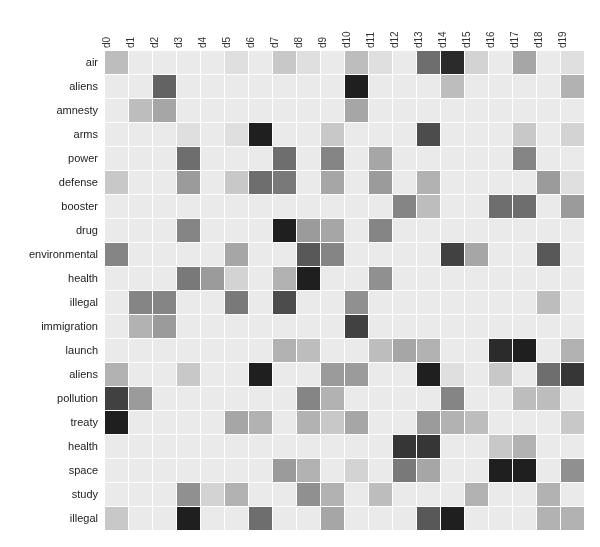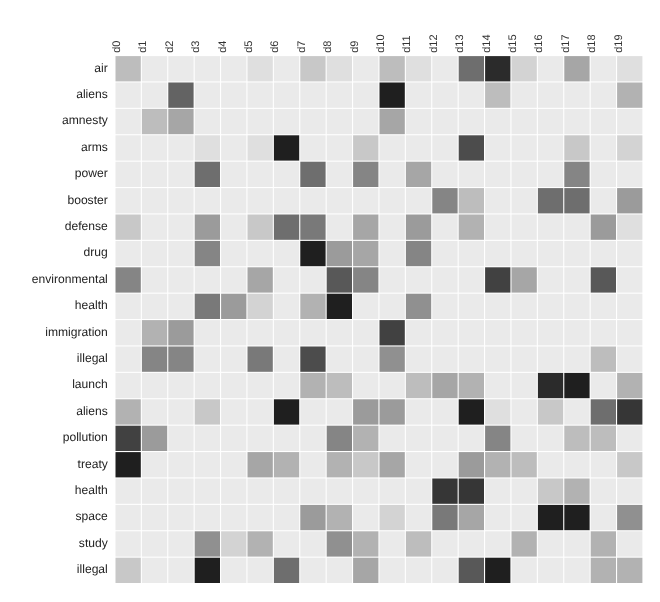--- a/index.html
+++ b/index.html
@@ -227,20 +227,43 @@
         <div class="cell" style="background: rgb(234, 234, 234);"></div>
         <div class="cell" style="background: rgb(234, 234, 234);"></div>
         <div class="cell" style="background: rgb(234, 234, 234);"></div>
         <div class="cell" style="background: rgb(234, 234, 234);"></div>
         <div class="cell" style="background: rgb(234, 234, 234);"></div>
         <div class="cell" style="background: rgb(133, 133, 133);"></div>
         <div class="cell" style="background: rgb(234, 234, 234);"></div>
         <div class="cell" style="background: rgb(234, 234, 234);"></div>
       </div>
       <div class="row">
+        <div class="row-label">defense</div>
+        <div class="cell" style="background: rgb(200, 200, 200);"></div>
+        <div class="cell" style="background: rgb(234, 234, 234);"></div>
+        <div class="cell" style="background: rgb(234, 234, 234);"></div>
+        <div class="cell" style="background: rgb(155, 155, 155);"></div>
+        <div class="cell" style="background: rgb(234, 234, 234);"></div>
+        <div class="cell" style="background: rgb(200, 200, 200);"></div>
+        <div class="cell" style="background: rgb(110, 110, 110);"></div>
+        <div class="cell" style="background: rgb(121, 121, 121);"></div>
+        <div class="cell" style="background: rgb(234, 234, 234);"></div>
+        <div class="cell" style="background: rgb(166, 166, 166);"></div>
+        <div class="cell" style="background: rgb(234, 234, 234);"></div>
+        <div class="cell" style="background: rgb(155, 155, 155);"></div>
+        <div class="cell" style="background: rgb(234, 234, 234);"></div>
+        <div class="cell" style="background: rgb(178, 178, 178);"></div>
+        <div class="cell" style="background: rgb(234, 234, 234);"></div>
+        <div class="cell" style="background: rgb(234, 234, 234);"></div>
+        <div class="cell" style="background: rgb(234, 234, 234);"></div>
+        <div class="cell" style="background: rgb(234, 234, 234);"></div>
+        <div class="cell" style="background: rgb(155, 155, 155);"></div>
+        <div class="cell" style="background: rgb(223, 223, 223);"></div>
+      </div>
+      <div class="row">
         <div class="row-label">booster</div>
         <div class="cell" style="background: rgb(234, 234, 234);"></div>
         <div class="cell" style="background: rgb(234, 234, 234);"></div>
         <div class="cell" style="background: rgb(234, 234, 234);"></div>
         <div class="cell" style="background: rgb(234, 234, 234);"></div>
         <div class="cell" style="background: rgb(234, 234, 234);"></div>
         <div class="cell" style="background: rgb(234, 234, 234);"></div>
         <div class="cell" style="background: rgb(234, 234, 234);"></div>
         <div class="cell" style="background: rgb(234, 234, 234);"></div>
         <div class="cell" style="background: rgb(234, 234, 234);"></div>
@@ -250,155 +273,132 @@
         <div class="cell" style="background: rgb(133, 133, 133);"></div>
         <div class="cell" style="background: rgb(189, 189, 189);"></div>
         <div class="cell" style="background: rgb(234, 234, 234);"></div>
         <div class="cell" style="background: rgb(234, 234, 234);"></div>
         <div class="cell" style="background: rgb(110, 110, 110);"></div>
         <div class="cell" style="background: rgb(110, 110, 110);"></div>
         <div class="cell" style="background: rgb(234, 234, 234);"></div>
         <div class="cell" style="background: rgb(155, 155, 155);"></div>
       </div>
       <div class="row">
-        <div class="row-label">defense</div>
-        <div class="cell" style="background: rgb(200, 200, 200);"></div>
-        <div class="cell" style="background: rgb(234, 234, 234);"></div>
-        <div class="cell" style="background: rgb(234, 234, 234);"></div>
-        <div class="cell" style="background: rgb(155, 155, 155);"></div>
-        <div class="cell" style="background: rgb(234, 234, 234);"></div>
-        <div class="cell" style="background: rgb(200, 200, 200);"></div>
-        <div class="cell" style="background: rgb(110, 110, 110);"></div>
+        <div class="row-label">drug</div>
+        <div class="cell" style="background: rgb(234, 234, 234);"></div>
+        <div class="cell" style="background: rgb(234, 234, 234);"></div>
+        <div class="cell" style="background: rgb(234, 234, 234);"></div>
+        <div class="cell" style="background: rgb(133, 133, 133);"></div>
+        <div class="cell" style="background: rgb(234, 234, 234);"></div>
+        <div class="cell" style="background: rgb(234, 234, 234);"></div>
+        <div class="cell" style="background: rgb(234, 234, 234);"></div>
+        <div class="cell" style="background: rgb(31, 31, 31);"></div>
+        <div class="cell" style="background: rgb(155, 155, 155);"></div>
+        <div class="cell" style="background: rgb(166, 166, 166);"></div>
+        <div class="cell" style="background: rgb(234, 234, 234);"></div>
+        <div class="cell" style="background: rgb(133, 133, 133);"></div>
+        <div class="cell" style="background: rgb(234, 234, 234);"></div>
+        <div class="cell" style="background: rgb(234, 234, 234);"></div>
+        <div class="cell" style="background: rgb(234, 234, 234);"></div>
+        <div class="cell" style="background: rgb(234, 234, 234);"></div>
+        <div class="cell" style="background: rgb(234, 234, 234);"></div>
+        <div class="cell" style="background: rgb(234, 234, 234);"></div>
+        <div class="cell" style="background: rgb(234, 234, 234);"></div>
+        <div class="cell" style="background: rgb(234, 234, 234);"></div>
+      </div>
+      <div class="row">
+        <div class="row-label">environmental</div>
+        <div class="cell" style="background: rgb(133, 133, 133);"></div>
+        <div class="cell" style="background: rgb(234, 234, 234);"></div>
+        <div class="cell" style="background: rgb(234, 234, 234);"></div>
+        <div class="cell" style="background: rgb(234, 234, 234);"></div>
+        <div class="cell" style="background: rgb(234, 234, 234);"></div>
+        <div class="cell" style="background: rgb(166, 166, 166);"></div>
+        <div class="cell" style="background: rgb(234, 234, 234);"></div>
+        <div class="cell" style="background: rgb(234, 234, 234);"></div>
+        <div class="cell" style="background: rgb(88, 88, 88);"></div>
+        <div class="cell" style="background: rgb(133, 133, 133);"></div>
+        <div class="cell" style="background: rgb(234, 234, 234);"></div>
+        <div class="cell" style="background: rgb(234, 234, 234);"></div>
+        <div class="cell" style="background: rgb(234, 234, 234);"></div>
+        <div class="cell" style="background: rgb(234, 234, 234);"></div>
+        <div class="cell" style="background: rgb(65, 65, 65);"></div>
+        <div class="cell" style="background: rgb(166, 166, 166);"></div>
+        <div class="cell" style="background: rgb(234, 234, 234);"></div>
+        <div class="cell" style="background: rgb(234, 234, 234);"></div>
+        <div class="cell" style="background: rgb(88, 88, 88);"></div>
+        <div class="cell" style="background: rgb(234, 234, 234);"></div>
+      </div>
+      <div class="row">
+        <div class="row-label">health</div>
+        <div class="cell" style="background: rgb(234, 234, 234);"></div>
+        <div class="cell" style="background: rgb(234, 234, 234);"></div>
+        <div class="cell" style="background: rgb(234, 234, 234);"></div>
         <div class="cell" style="background: rgb(121, 121, 121);"></div>
-        <div class="cell" style="background: rgb(234, 234, 234);"></div>
-        <div class="cell" style="background: rgb(166, 166, 166);"></div>
-        <div class="cell" style="background: rgb(234, 234, 234);"></div>
-        <div class="cell" style="background: rgb(155, 155, 155);"></div>
-        <div class="cell" style="background: rgb(234, 234, 234);"></div>
-        <div class="cell" style="background: rgb(178, 178, 178);"></div>
-        <div class="cell" style="background: rgb(234, 234, 234);"></div>
-        <div class="cell" style="background: rgb(234, 234, 234);"></div>
-        <div class="cell" style="background: rgb(234, 234, 234);"></div>
-        <div class="cell" style="background: rgb(234, 234, 234);"></div>
-        <div class="cell" style="background: rgb(155, 155, 155);"></div>
-        <div class="cell" style="background: rgb(223, 223, 223);"></div>
-      </div>
-      <div class="row">
-        <div class="row-label">drug</div>
-        <div class="cell" style="background: rgb(234, 234, 234);"></div>
-        <div class="cell" style="background: rgb(234, 234, 234);"></div>
-        <div class="cell" style="background: rgb(234, 234, 234);"></div>
-        <div class="cell" style="background: rgb(133, 133, 133);"></div>
-        <div class="cell" style="background: rgb(234, 234, 234);"></div>
-        <div class="cell" style="background: rgb(234, 234, 234);"></div>
-        <div class="cell" style="background: rgb(234, 234, 234);"></div>
-        <div class="cell" style="background: rgb(31, 31, 31);"></div>
-        <div class="cell" style="background: rgb(155, 155, 155);"></div>
-        <div class="cell" style="background: rgb(166, 166, 166);"></div>
-        <div class="cell" style="background: rgb(234, 234, 234);"></div>
-        <div class="cell" style="background: rgb(133, 133, 133);"></div>
-        <div class="cell" style="background: rgb(234, 234, 234);"></div>
-        <div class="cell" style="background: rgb(234, 234, 234);"></div>
-        <div class="cell" style="background: rgb(234, 234, 234);"></div>
-        <div class="cell" style="background: rgb(234, 234, 234);"></div>
-        <div class="cell" style="background: rgb(234, 234, 234);"></div>
-        <div class="cell" style="background: rgb(234, 234, 234);"></div>
-        <div class="cell" style="background: rgb(234, 234, 234);"></div>
-        <div class="cell" style="background: rgb(234, 234, 234);"></div>
-      </div>
-      <div class="row">
-        <div class="row-label">environmental</div>
-        <div class="cell" style="background: rgb(133, 133, 133);"></div>
-        <div class="cell" style="background: rgb(234, 234, 234);"></div>
-        <div class="cell" style="background: rgb(234, 234, 234);"></div>
-        <div class="cell" style="background: rgb(234, 234, 234);"></div>
-        <div class="cell" style="background: rgb(234, 234, 234);"></div>
-        <div class="cell" style="background: rgb(166, 166, 166);"></div>
-        <div class="cell" style="background: rgb(234, 234, 234);"></div>
-        <div class="cell" style="background: rgb(234, 234, 234);"></div>
-        <div class="cell" style="background: rgb(88, 88, 88);"></div>
-        <div class="cell" style="background: rgb(133, 133, 133);"></div>
+        <div class="cell" style="background: rgb(155, 155, 155);"></div>
+        <div class="cell" style="background: rgb(211, 211, 211);"></div>
+        <div class="cell" style="background: rgb(234, 234, 234);"></div>
+        <div class="cell" style="background: rgb(178, 178, 178);"></div>
+        <div class="cell" style="background: rgb(31, 31, 31);"></div>
+        <div class="cell" style="background: rgb(234, 234, 234);"></div>
+        <div class="cell" style="background: rgb(234, 234, 234);"></div>
+        <div class="cell" style="background: rgb(144, 144, 144);"></div>
+        <div class="cell" style="background: rgb(234, 234, 234);"></div>
+        <div class="cell" style="background: rgb(234, 234, 234);"></div>
+        <div class="cell" style="background: rgb(234, 234, 234);"></div>
+        <div class="cell" style="background: rgb(234, 234, 234);"></div>
+        <div class="cell" style="background: rgb(234, 234, 234);"></div>
+        <div class="cell" style="background: rgb(234, 234, 234);"></div>
+        <div class="cell" style="background: rgb(234, 234, 234);"></div>
+        <div class="cell" style="background: rgb(234, 234, 234);"></div>
+      </div>
+      <div class="row">
+        <div class="row-label">illegal</div>
+        <div class="cell" style="background: rgb(234, 234, 234);"></div>
+        <div class="cell" style="background: rgb(133, 133, 133);"></div>
+        <div class="cell" style="background: rgb(133, 133, 133);"></div>
+        <div class="cell" style="background: rgb(234, 234, 234);"></div>
+        <div class="cell" style="background: rgb(234, 234, 234);"></div>
+        <div class="cell" style="background: rgb(121, 121, 121);"></div>
+        <div class="cell" style="background: rgb(234, 234, 234);"></div>
+        <div class="cell" style="background: rgb(76, 76, 76);"></div>
+        <div class="cell" style="background: rgb(234, 234, 234);"></div>
+        <div class="cell" style="background: rgb(234, 234, 234);"></div>
+        <div class="cell" style="background: rgb(144, 144, 144);"></div>
+        <div class="cell" style="background: rgb(234, 234, 234);"></div>
+        <div class="cell" style="background: rgb(234, 234, 234);"></div>
+        <div class="cell" style="background: rgb(234, 234, 234);"></div>
+        <div class="cell" style="background: rgb(234, 234, 234);"></div>
+        <div class="cell" style="background: rgb(234, 234, 234);"></div>
+        <div class="cell" style="background: rgb(234, 234, 234);"></div>
+        <div class="cell" style="background: rgb(234, 234, 234);"></div>
+        <div class="cell" style="background: rgb(189, 189, 189);"></div>
+        <div class="cell" style="background: rgb(234, 234, 234);"></div>
+      </div>
+      <div class="row">
+        <div class="row-label">immigration</div>
+        <div class="cell" style="background: rgb(234, 234, 234);"></div>
+        <div class="cell" style="background: rgb(178, 178, 178);"></div>
+        <div class="cell" style="background: rgb(155, 155, 155);"></div>
+        <div class="cell" style="background: rgb(234, 234, 234);"></div>
+        <div class="cell" style="background: rgb(234, 234, 234);"></div>
+        <div class="cell" style="background: rgb(234, 234, 234);"></div>
         <div class="cell" style="background: rgb(234, 234, 234);"></div>
         <div class="cell" style="background: rgb(234, 234, 234);"></div>
         <div class="cell" style="background: rgb(234, 234, 234);"></div>
         <div class="cell" style="background: rgb(234, 234, 234);"></div>
         <div class="cell" style="background: rgb(65, 65, 65);"></div>
-        <div class="cell" style="background: rgb(166, 166, 166);"></div>
-        <div class="cell" style="background: rgb(234, 234, 234);"></div>
-        <div class="cell" style="background: rgb(234, 234, 234);"></div>
-        <div class="cell" style="background: rgb(88, 88, 88);"></div>
-        <div class="cell" style="background: rgb(234, 234, 234);"></div>
-      </div>
-      <div class="row">
-        <div class="row-label">health</div>
-        <div class="cell" style="background: rgb(234, 234, 234);"></div>
-        <div class="cell" style="background: rgb(234, 234, 234);"></div>
-        <div class="cell" style="background: rgb(234, 234, 234);"></div>
-        <div class="cell" style="background: rgb(121, 121, 121);"></div>
-        <div class="cell" style="background: rgb(155, 155, 155);"></div>
-        <div class="cell" style="background: rgb(211, 211, 211);"></div>
-        <div class="cell" style="background: rgb(234, 234, 234);"></div>
-        <div class="cell" style="background: rgb(178, 178, 178);"></div>
-        <div class="cell" style="background: rgb(31, 31, 31);"></div>
-        <div class="cell" style="background: rgb(234, 234, 234);"></div>
-        <div class="cell" style="background: rgb(234, 234, 234);"></div>
-        <div class="cell" style="background: rgb(144, 144, 144);"></div>
-        <div class="cell" style="background: rgb(234, 234, 234);"></div>
-        <div class="cell" style="background: rgb(234, 234, 234);"></div>
-        <div class="cell" style="background: rgb(234, 234, 234);"></div>
-        <div class="cell" style="background: rgb(234, 234, 234);"></div>
-        <div class="cell" style="background: rgb(234, 234, 234);"></div>
-        <div class="cell" style="background: rgb(234, 234, 234);"></div>
-        <div class="cell" style="background: rgb(234, 234, 234);"></div>
-        <div class="cell" style="background: rgb(234, 234, 234);"></div>
-      </div>
-      <div class="row">
-        <div class="row-label">immigration</div>
-        <div class="cell" style="background: rgb(234, 234, 234);"></div>
-        <div class="cell" style="background: rgb(178, 178, 178);"></div>
-        <div class="cell" style="background: rgb(155, 155, 155);"></div>
-        <div class="cell" style="background: rgb(234, 234, 234);"></div>
-        <div class="cell" style="background: rgb(234, 234, 234);"></div>
-        <div class="cell" style="background: rgb(234, 234, 234);"></div>
-        <div class="cell" style="background: rgb(234, 234, 234);"></div>
-        <div class="cell" style="background: rgb(234, 234, 234);"></div>
-        <div class="cell" style="background: rgb(234, 234, 234);"></div>
-        <div class="cell" style="background: rgb(234, 234, 234);"></div>
-        <div class="cell" style="background: rgb(65, 65, 65);"></div>
-        <div class="cell" style="background: rgb(234, 234, 234);"></div>
-        <div class="cell" style="background: rgb(234, 234, 234);"></div>
-        <div class="cell" style="background: rgb(234, 234, 234);"></div>
-        <div class="cell" style="background: rgb(234, 234, 234);"></div>
-        <div class="cell" style="background: rgb(234, 234, 234);"></div>
-        <div class="cell" style="background: rgb(234, 234, 234);"></div>
-        <div class="cell" style="background: rgb(234, 234, 234);"></div>
-        <div class="cell" style="background: rgb(234, 234, 234);"></div>
-        <div class="cell" style="background: rgb(234, 234, 234);"></div>
-      </div>
-      <div class="row">
-        <div class="row-label">illegal</div>
-        <div class="cell" style="background: rgb(234, 234, 234);"></div>
-        <div class="cell" style="background: rgb(133, 133, 133);"></div>
-        <div class="cell" style="background: rgb(133, 133, 133);"></div>
-        <div class="cell" style="background: rgb(234, 234, 234);"></div>
-        <div class="cell" style="background: rgb(234, 234, 234);"></div>
-        <div class="cell" style="background: rgb(121, 121, 121);"></div>
-        <div class="cell" style="background: rgb(234, 234, 234);"></div>
-        <div class="cell" style="background: rgb(76, 76, 76);"></div>
-        <div class="cell" style="background: rgb(234, 234, 234);"></div>
-        <div class="cell" style="background: rgb(234, 234, 234);"></div>
-        <div class="cell" style="background: rgb(144, 144, 144);"></div>
-        <div class="cell" style="background: rgb(234, 234, 234);"></div>
-        <div class="cell" style="background: rgb(234, 234, 234);"></div>
-        <div class="cell" style="background: rgb(234, 234, 234);"></div>
-        <div class="cell" style="background: rgb(234, 234, 234);"></div>
-        <div class="cell" style="background: rgb(234, 234, 234);"></div>
-        <div class="cell" style="background: rgb(234, 234, 234);"></div>
-        <div class="cell" style="background: rgb(234, 234, 234);"></div>
-        <div class="cell" style="background: rgb(189, 189, 189);"></div>
+        <div class="cell" style="background: rgb(234, 234, 234);"></div>
+        <div class="cell" style="background: rgb(234, 234, 234);"></div>
+        <div class="cell" style="background: rgb(234, 234, 234);"></div>
+        <div class="cell" style="background: rgb(234, 234, 234);"></div>
+        <div class="cell" style="background: rgb(234, 234, 234);"></div>
+        <div class="cell" style="background: rgb(234, 234, 234);"></div>
+        <div class="cell" style="background: rgb(234, 234, 234);"></div>
+        <div class="cell" style="background: rgb(234, 234, 234);"></div>
         <div class="cell" style="background: rgb(234, 234, 234);"></div>
       </div>
       <div class="row">
         <div class="row-label">launch</div>
         <div class="cell" style="background: rgb(234, 234, 234);"></div>
         <div class="cell" style="background: rgb(234, 234, 234);"></div>
         <div class="cell" style="background: rgb(234, 234, 234);"></div>
         <div class="cell" style="background: rgb(234, 234, 234);"></div>
         <div class="cell" style="background: rgb(234, 234, 234);"></div>
         <div class="cell" style="background: rgb(234, 234, 234);"></div>

